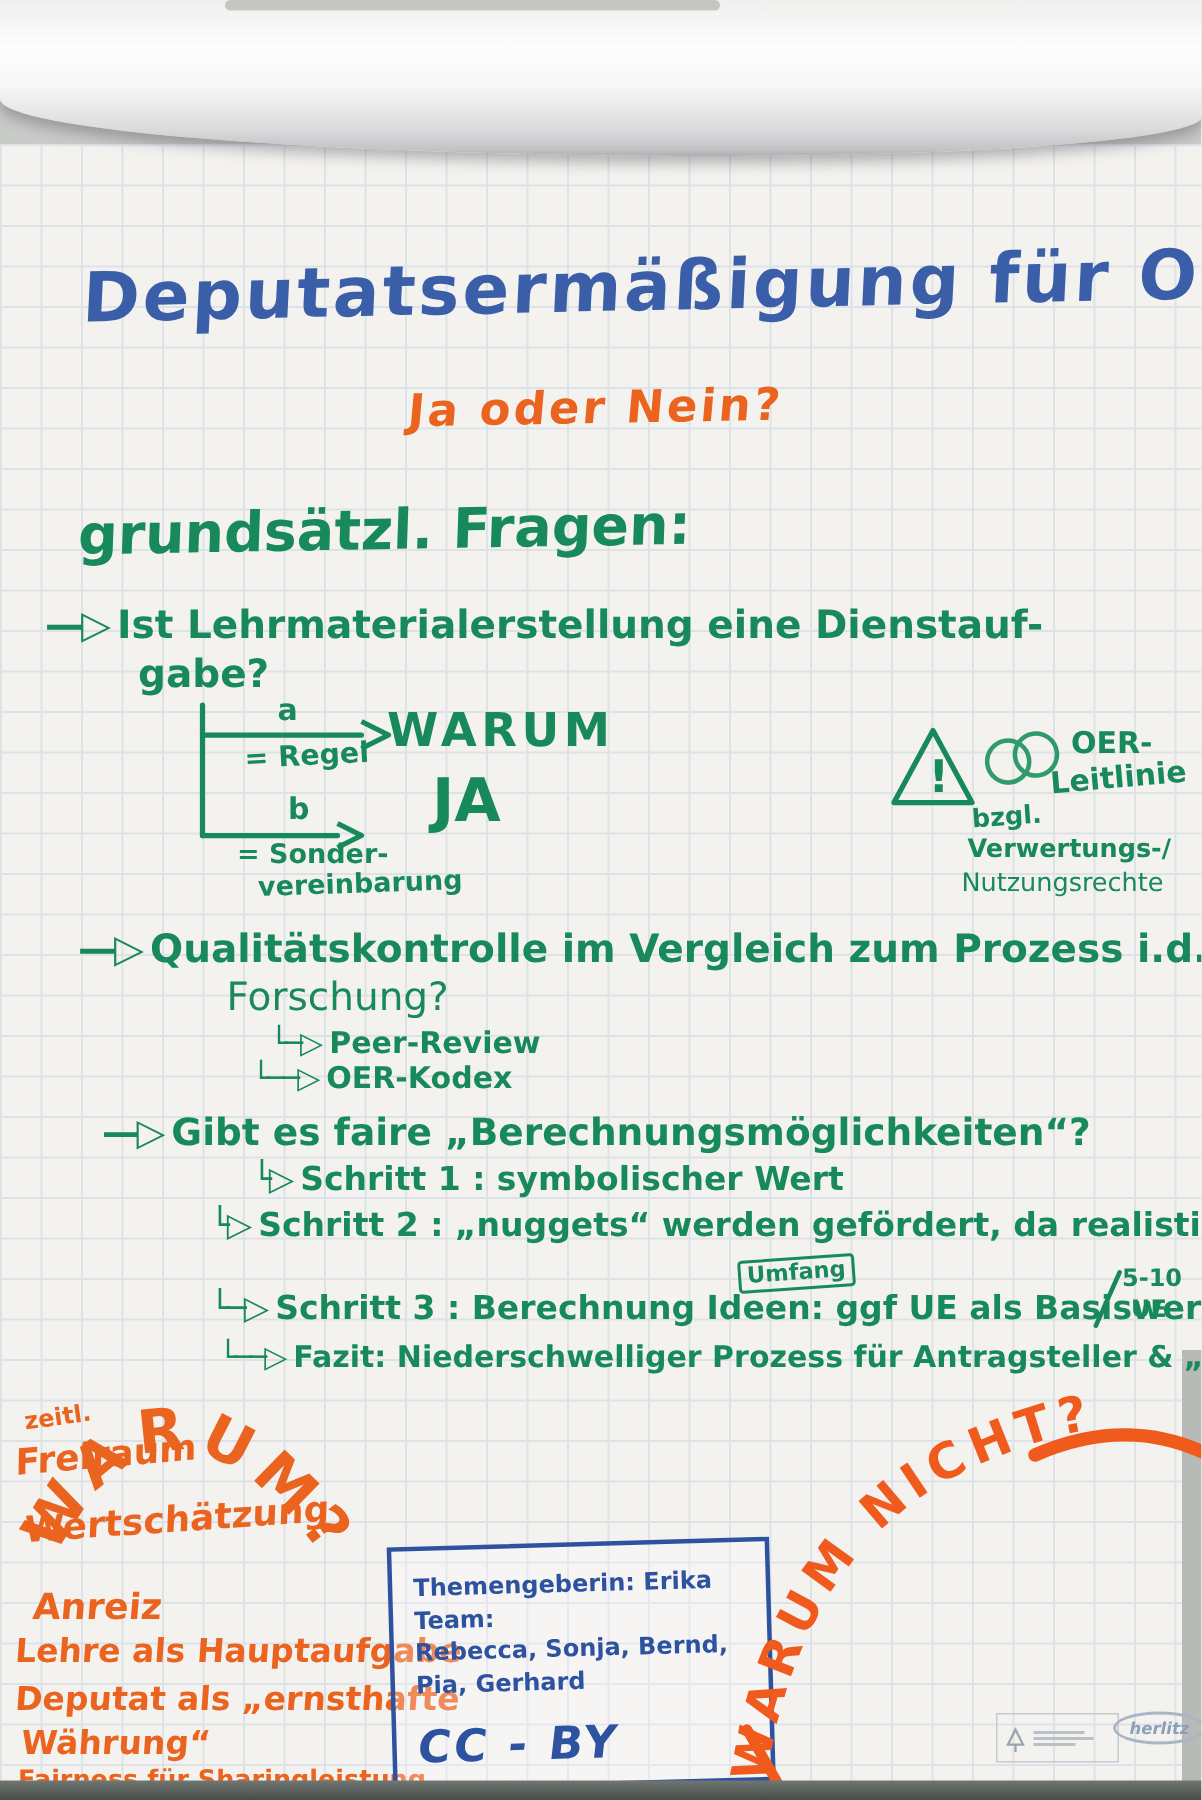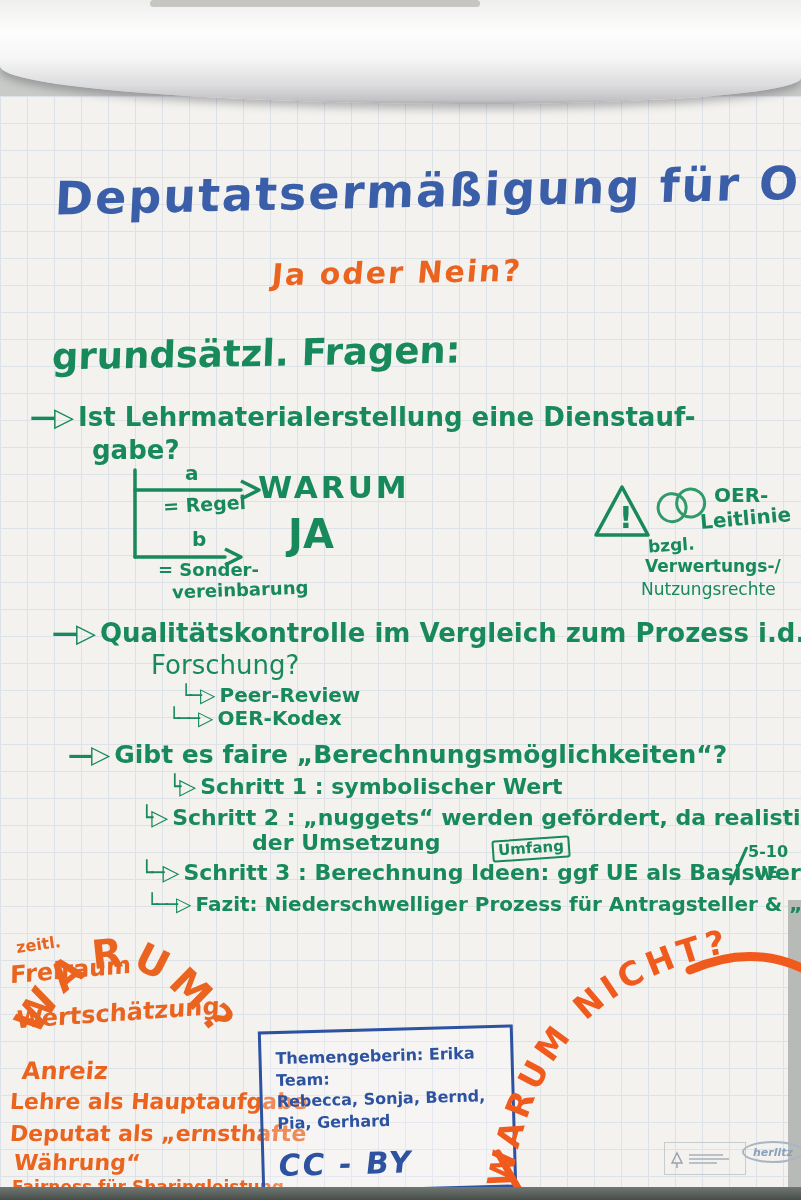--- a/index.html
+++ b/index.html
@@ -98,21 +98,20 @@
 
   <div class="abs hand green" style="left:68px;top:741px;font-size:25px;font-weight:bold;">
     <span class="arrow">—▷</span><span>Gibt es faire „Berechnungsmöglichkeiten“?</span>
   </div>
   <div class="abs hand green" style="left:140px;top:775px;font-size:22px;font-weight:bold;margin-left:28px;">
     <span class="arrow">└▷</span><span>Schritt 1 : symbolischer Wert</span>
   </div>
   <div class="abs hand green" style="left:140px;top:806px;font-size:22px;font-weight:bold;">
     <span class="arrow">└▷</span><span>Schritt 2 : „nuggets“ werden gefördert, da realistisch in</span>
   </div>
-  <div class="abs hand green" style="left:252px;top:831px;font-size:22px;font-weight:bold;">der Umsetzung</div>
   <div id="umfang-box" class="abs hand green" style="left:492px;top:838px;font-size:15px;font-weight:bold;">Umfang</div>
   <div class="abs hand green" style="left:140px;top:861px;font-size:22px;font-weight:bold;">
     <span class="arrow">└─▷</span><span>Schritt 3 : Berechnung Ideen: ggf UE als Basiswert</span>
   </div>
   <div class="abs frac-line" style="left:737px;top:845px;"></div>
   <div class="abs hand green" style="left:748px;top:843px;font-size:16px;font-weight:bold;">5-10</div>
   <div class="abs hand green" style="left:754px;top:864px;font-size:16px;font-weight:bold;">UE</div>
   <div class="abs hand green" style="left:146px;top:893px;font-size:20px;font-weight:bold;">
     <span class="arrow">└──▷</span><span>Fazit: Niederschwelliger Prozess für Antragsteller &amp; „Jury“</span>
   </div>

